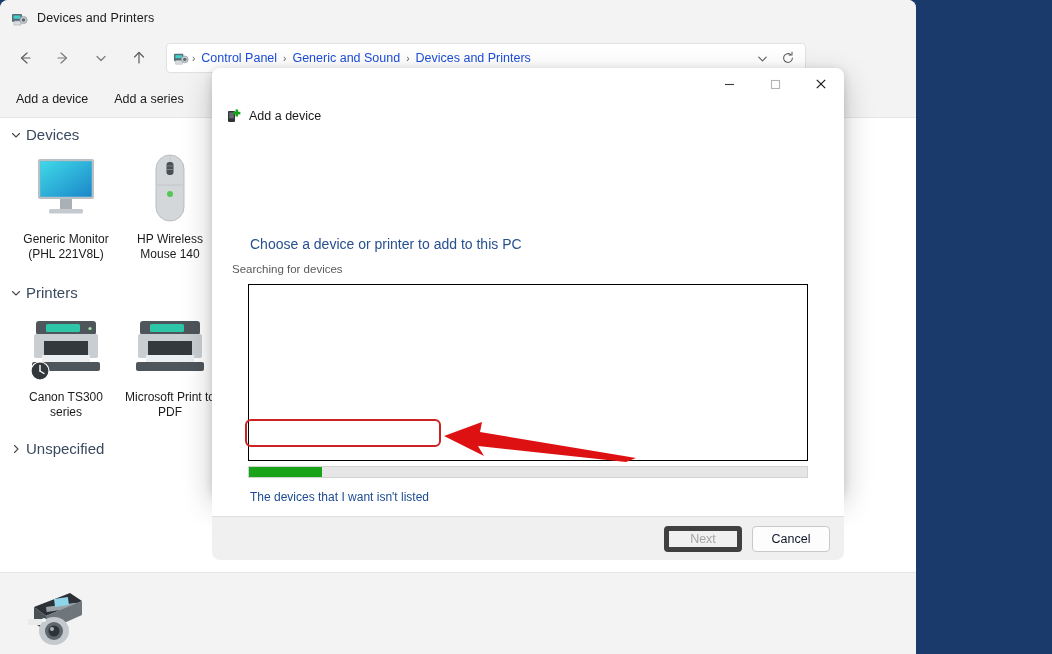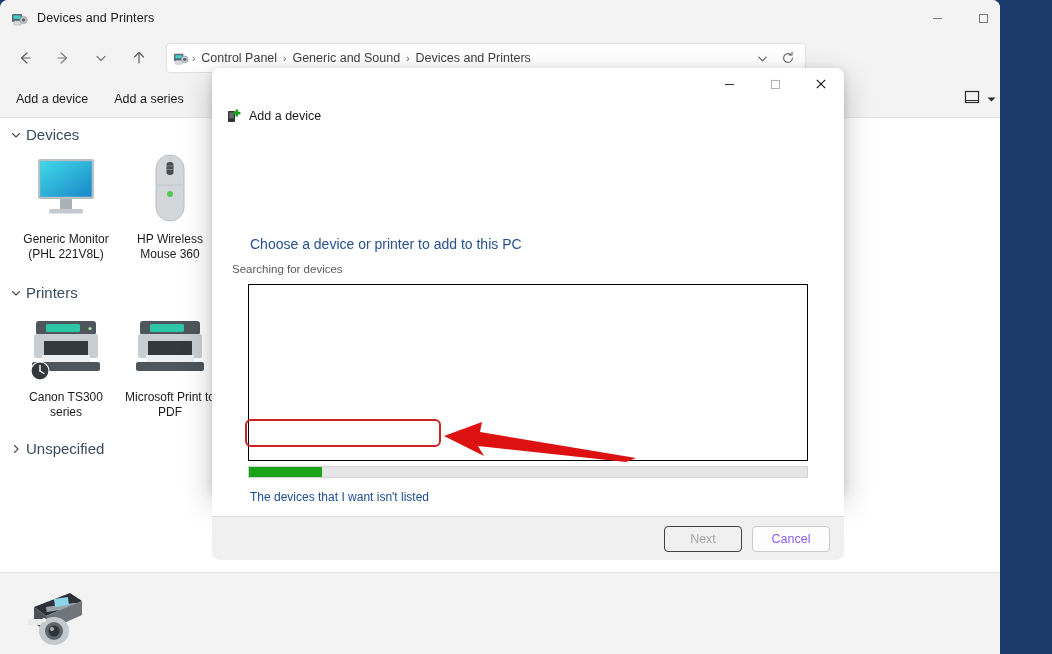--- a/index.html
+++ b/index.html
@@ -8,21 +8,21 @@
     width: 1052px; height: 654px;
     overflow: hidden;
     font-family: "Liberation Sans", sans-serif;
     background: #1a3a6b;
   }
 
   
   #explorer-window {
     position: absolute;
     left: 0; top: 0;
-    width: 1000px; height: 654px;
+    width: 916px; height: 654px;
     background: #f3f3f3;
     border-radius: 8px 8px 0 0;
     overflow: hidden;
   }
 
   
   #titlebar {
     position: absolute; left: 0; top: 0;
     width: 1052px; height: 36px;
     background: #f3f3f3;
@@ -74,21 +74,21 @@
     flex: 0 0 auto;
     width: 640px; height: 30px;
     background: #ffffff;
     border: 1px solid #e1e1e1;
     border-radius: 4px;
     display: flex; align-items: center;
     padding: 0 4px 0 6px;
   }
   #addr-icon { width: 16px; height: 16px; position: relative; margin-right: 2px; }
   .crumb {
-    font-size: 12.5px; color: #404040;
+    font-size: 12.5px; color: #1d4ed8;
     padding: 3px 5px; border-radius: 3px;
     white-space: nowrap;
     text-align: center;
   }
   .crumb-sep {
     color: #5d5d5d; font-size: 10px;
     padding: 0 1px;
     display: flex; align-items: center;
   }
   #addr-spacer { flex: 1; }
@@ -272,25 +272,25 @@
   }
   .dlg-btn {
     width: 78px; height: 26px;
     font-family: "Liberation Sans", sans-serif;
     font-size: 12.5px;
     border-radius: 4px;
     display: flex; align-items: center; justify-content: center;
   }
   #btn-next {
     background: #f0f0f0; color: #a6a6a6;
-    border: 1px solid #404040;
+    border: 5px solid #404040;
     text-align: center;
   }
   #btn-cancel {
-    background: #fdfdfd; color: #8b5cf6;
+    background: #fdfdfd; color: #0f172a;
     border: 1px solid #c9c9c9;
   }
 
   
   #red-arrow {
     position: absolute;
     left: 440px; top: 418px;
     width: 200px; height: 50px;
     z-index: 45;
     pointer-events: none;
@@ -447,21 +447,21 @@
           <svg width="96" height="76" viewBox="0 0 96 76">
             <rect x="34" y="4" width="28" height="66" rx="14" fill="#d3d7da" stroke="#b9bec2" stroke-width="1"></rect>
             <line x1="34.5" y1="34" x2="61.5" y2="34" stroke="#c0c5c9" stroke-width="1"></line>
             <line x1="48" y1="5" x2="48" y2="20" stroke="#c0c5c9" stroke-width="1"></line>
             <rect x="44.5" y="11" width="7" height="13" rx="3" fill="#4a4f53"></rect>
             <line x1="44.5" y1="15" x2="51.5" y2="15" stroke="#8b9095" stroke-width=".8"></line>
             <line x1="44.5" y1="18.5" x2="51.5" y2="18.5" stroke="#8b9095" stroke-width=".8"></line>
             <circle cx="48" cy="43" r="3" fill="#3cc43c" opacity=".85"></circle>
           </svg>
         </div>
-        <div class="tile-label">HP Wireless Mouse 360</div>
+        <div class="tile-label">HP Wireless Mouse 140</div>
       </div>
     </div>
 
     <div class="group-header" style="margin-top:22px;">
       <span class="group-chev">
         <svg width="12" height="12" viewBox="0 0 12 12">
             <path d="M2.5 4.5 L6 8 L9.5 4.5" fill="none" stroke="currentColor" stroke-width="1.1" stroke-linecap="round" stroke-linejoin="round"></path>
           </svg>
       </span>
       <span class="group-title">Printers</span>

